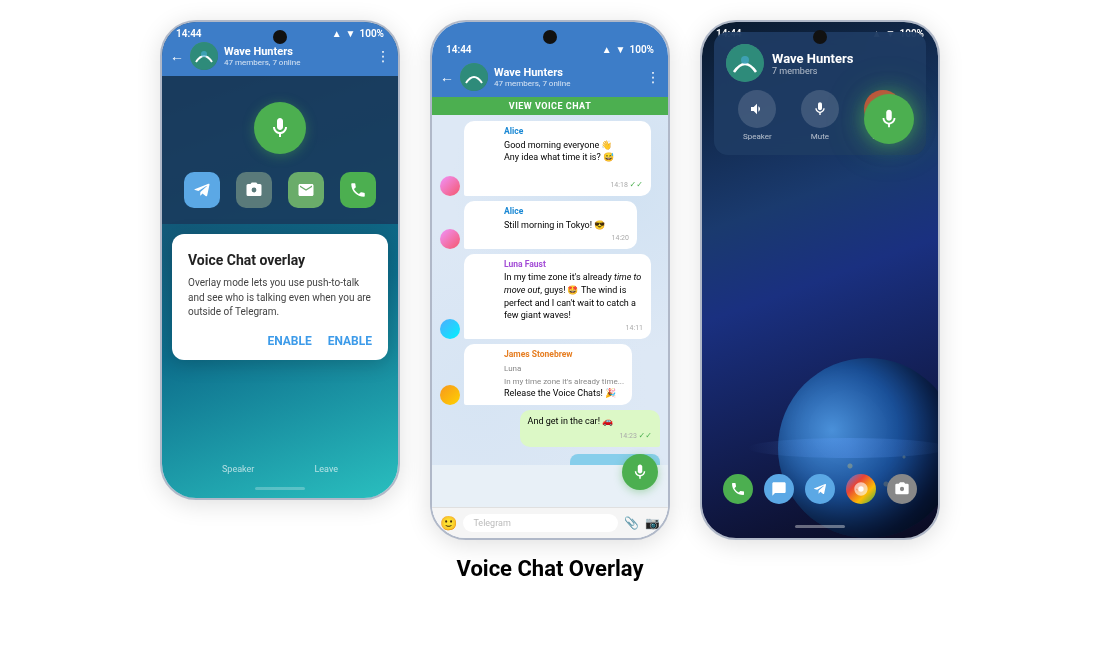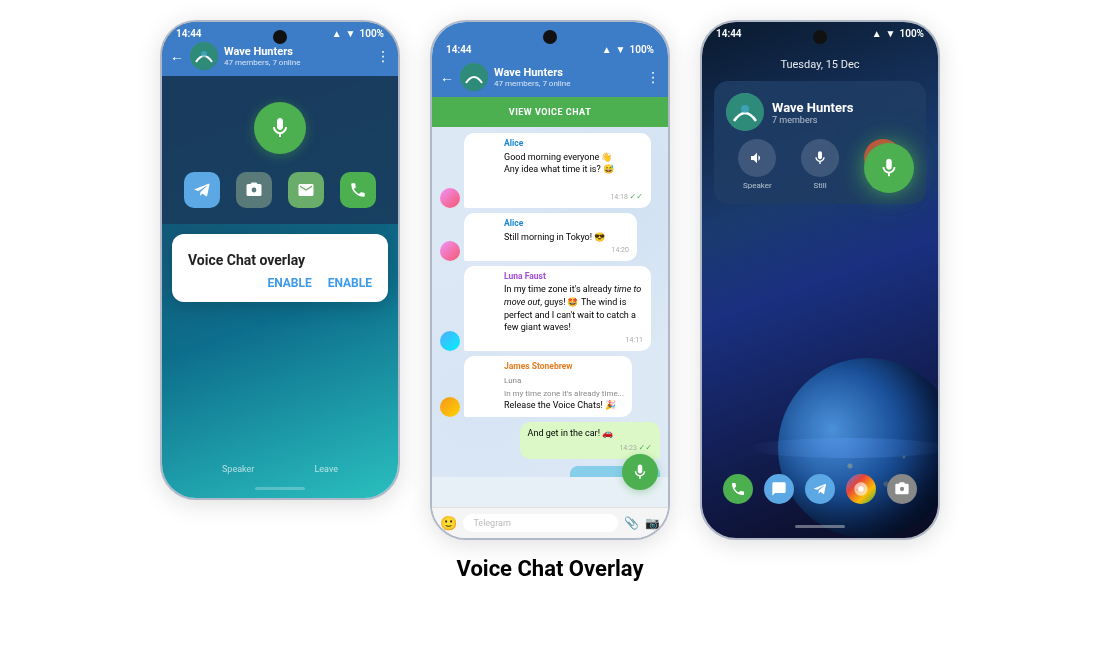--- a/index.html
+++ b/index.html
@@ -173,21 +173,21 @@
       position: relative;
     }
 
     .voice-chat-banner {
       background: #4CAF50;
       color: #fff;
       font-size: 9px;
       font-weight: 700;
       letter-spacing: 0.5px;
       text-align: center;
-      padding: 10px;
+      padding: 4px;
     }
 
     .chat-messages {
       flex: 1;
       padding: 6px 8px;
       display: flex;
       flex-direction: column;
       gap: 5px;
       overflow: hidden;
       background: #dde8f5;
@@ -456,20 +456,21 @@
           <div class="app-icon phone">
             <svg width="18" height="18" viewBox="0 0 24 24" fill="white">
                 <path d="M6.62 10.79c1.44 2.83 3.76 5.15 6.59 6.59l2.2-2.2c.27-.27.67-.36 1.02-.24 1.12.37 2.33.57 3.57.57.55 0 1 .45 1 1V20c0 .55-.45 1-1 1-9.39 0-17-7.61-17-17 0-.55.45-1 1-1h3.5c.55 0 1 .45 1 1 0 1.25.2 2.45.57 3.57.11.35.03.74-.25 1.02l-2.2 2.2z"></path>
               </svg>
           </div>
         </div>
       </div>
 
       <div class="dialog-overlay">
         <div class="dialog-title">Voice Chat overlay</div>
+        <div class="dialog-body">Overlay mode lets you use push-to-talk and see who is talking even when you are outside of Telegram.</div>
         <div class="dialog-buttons">
           <span class="dialog-btn cancel">ENABLE</span>
           <span class="dialog-btn enable">ENABLE</span>
         </div>
       </div>
 
       <div class="bottom-labels">
         <span class="bottom-label">Speaker</span>
         <span class="bottom-label">Leave</span>
       </div>
@@ -588,21 +589,20 @@
 
       <div class="status-bar dark">
         <span>14:44</span>
         <div class="status-bar-right">
           <span>▲</span>
           <span>▼</span>
           <span>100%</span>
         </div>
       </div>
 
-      <div class="right-date">Tuesday, 15 Dec</div>
 
       <div class="voice-card">
         <div class="voice-card-header">
           <div class="voice-card-avatar">
             <svg width="38" height="38" viewBox="0 0 38 38">
                 <circle cx="19" cy="19" r="19" fill="#2e8b7a"></circle>
                 <path d="M8 28 Q19 12 30 28" fill="none" stroke="#fff" stroke-width="2.5"></path>
                 <circle cx="19" cy="16" r="4" fill="#4ac" opacity="0.7"></circle>
               </svg>
           </div>
@@ -620,21 +620,21 @@
             </div>
             <span class="ctrl-label">Speaker</span>
           </div>
           <div class="ctrl-btn">
             <div class="ctrl-icon">
               <svg width="16" height="16" viewBox="0 0 24 24" fill="white">
                   <path d="M12 14c1.66 0 3-1.34 3-3V5c0-1.66-1.34-3-3-3S9 3.34 9 5v6c0 1.66 1.34 3 3 3z"></path>
                   <path d="M17 11c0 2.76-2.24 5-5 5s-5-2.24-5-5H5c0 3.53 2.61 6.43 6 6.92V21h2v-3.08c3.39-.49 6-3.39 6-6.92h-2z"></path>
                 </svg>
             </div>
-            <span class="ctrl-label">Still</span>
+            <span class="ctrl-label">Mute</span>
           </div>
           <div class="ctrl-btn">
             <div class="ctrl-icon leave-btn">
               <svg width="16" height="16" viewBox="0 0 24 24" fill="white">
                   <path d="M20.317 4.37a19.791 19.791 0 0 0-4.885-1.515.074.074 0 0 0-.079.037c-.21.375-.444.864-.608 1.25a18.27 18.27 0 0 0-5.487 0 12.64 12.64 0 0 0-.617-1.25.077.077 0 0 0-.079-.037A19.736 19.736 0 0 0 3.677 4.37a.07.07 0 0 0-.032.027C.533 9.046-.32 13.58.099 18.057.1 18.08.11 18.1.13 18.114a19.9 19.9 0 0 0 5.993 3.03.078.078 0 0 0 .084-.028c.462-.63.874-1.295 1.226-1.994a.076.076 0 0 0-.041-.106 13.107 13.107 0 0 1-1.872-.892.077.077 0 0 1-.008-.128 10.2 10.2 0 0 0 .372-.292.074.074 0 0 1 .077-.01c3.928 1.793 8.18 1.793 12.062 0a.074.074 0 0 1 .078.01c.12.098.246.198.373.292a.077.077 0 0 1-.006.127 12.299 12.299 0 0 1-1.873.892.077.077 0 0 0-.041.107c.36.698.772 1.362 1.225 1.993a.076.076 0 0 0 .084.028 19.839 19.839 0 0 0 6.002-3.03.077.077 0 0 0 .032-.054c.5-5.177-.838-9.674-3.549-13.66a.061.061 0 0 0-.031-.03z"></path>
                 </svg>
             </div>
             <span class="ctrl-label">Leave</span>
           </div>
 

